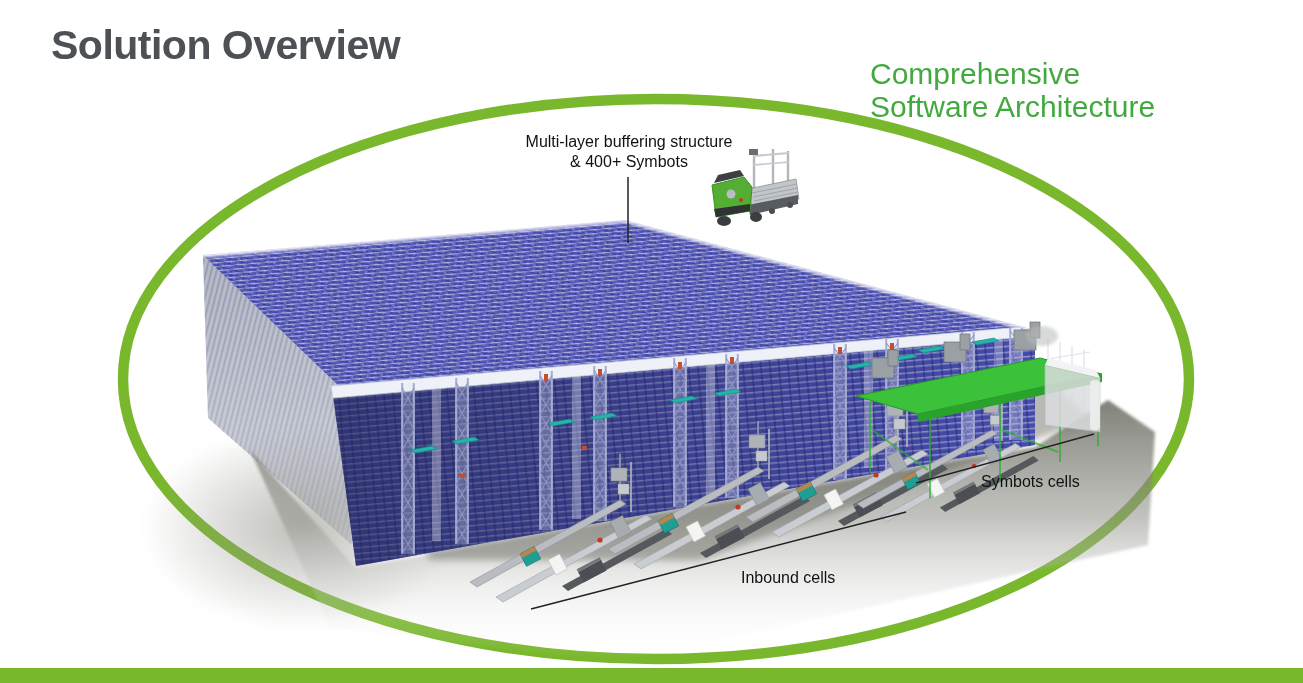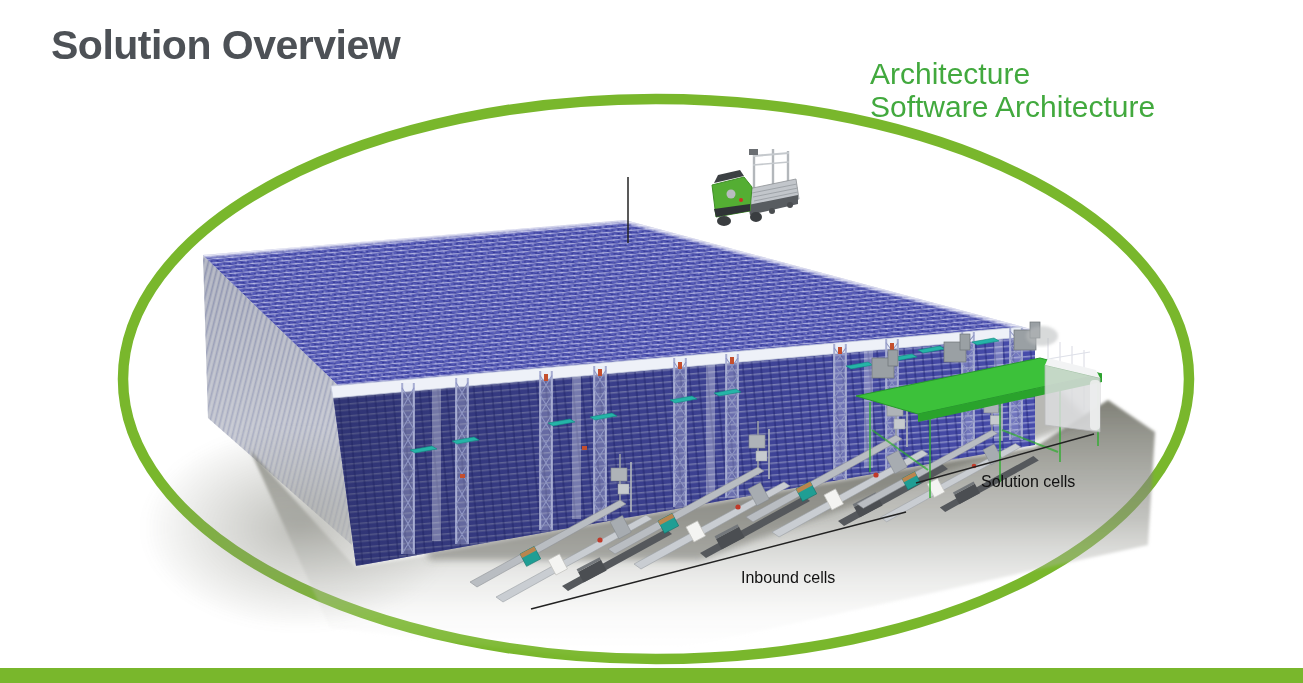--- a/index.html
+++ b/index.html
@@ -252,22 +252,26 @@
     </g>
 
     <line x1="628" y1="177" x2="628" y2="243" stroke="#222" stroke-width="1.5"></line>
     <line x1="531" y1="609" x2="906" y2="512" stroke="#222" stroke-width="1.5"></line>
     <line x1="916" y1="483" x2="1094" y2="434" stroke="#222" stroke-width="1.5"></line>
   </svg>
 
   <h1 class="title">Solution Overview</h1>
 
   <div class="subtitle">
-    <div>Architecture</div>
+    <div>Comprehensive</div>
     <div>Software Architecture</div>
   </div>
 
-
-  <div class="lbl lbl-outbound">Solution cells</div>
+  <div class="lbl lbl-buffer">
+    <div>Multi-layer buffering structure</div>
+    <div>&amp; 400+ Symbots</div>
+  </div>
+
+  <div class="lbl lbl-outbound">Symbots cells</div>
   <div class="lbl lbl-inbound">Inbound cells</div>
 
   <div class="footer-bar"></div>
 </div>
 
 </body></html>

